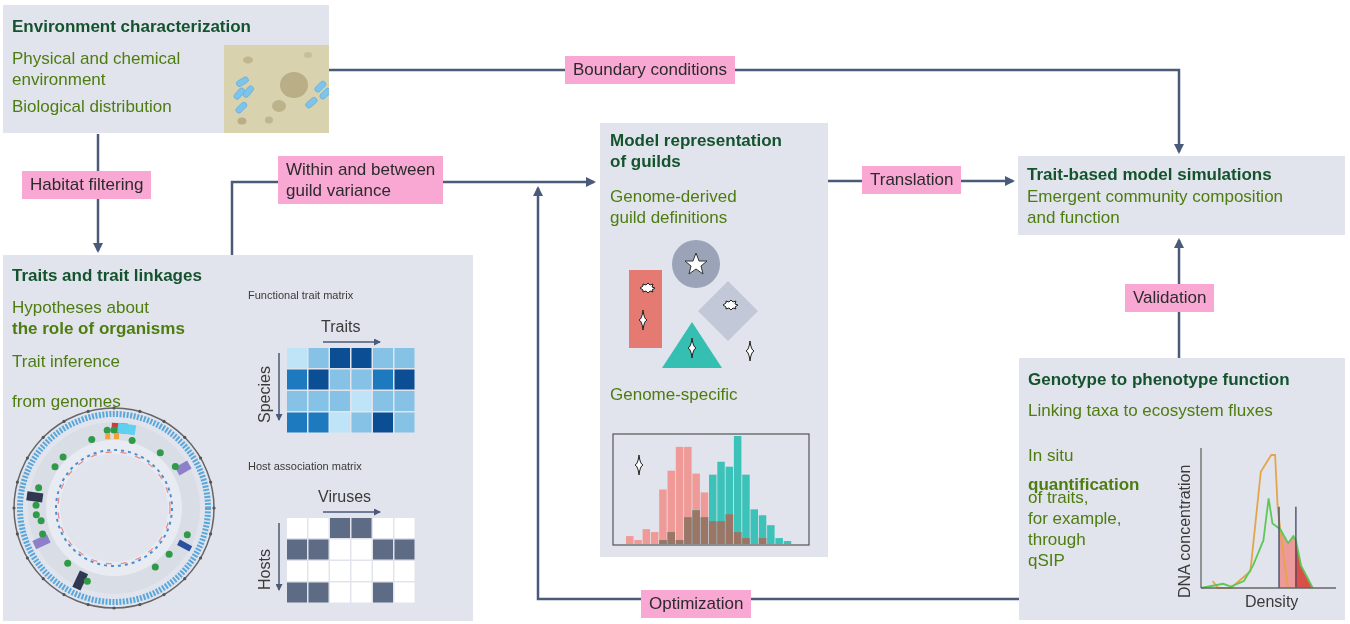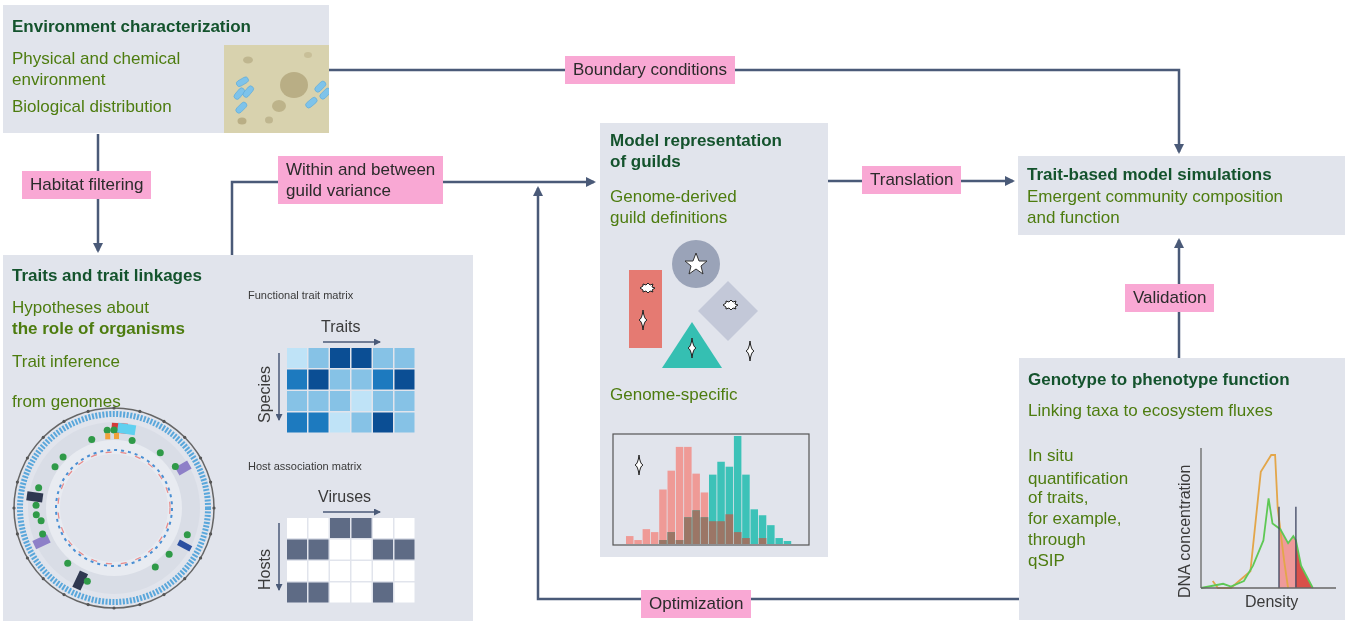--- a/index.html
+++ b/index.html
@@ -283,21 +283,21 @@
 <div class="box" style="left:1018px;top:156px;width:327px;height:79px;">
   <div class="title" style="left:9px;top:8px;">Trait-based model simulations</div>
   <div class="txt" style="left:9px;top:30px;">Emergent community composition</div>
   <div class="txt" style="left:9px;top:51px;">and function</div>
 </div>
 
 <div class="box" style="left:1019px;top:358px;width:326px;height:262px;">
   <div class="title" style="left:9px;top:11px;">Genotype to phenotype function</div>
   <div class="txt" style="left:9px;top:42px;">Linking taxa to ecosystem fluxes</div>
   <div class="txt" style="left:9px;top:87px;">In situ</div>
-  <div class="txt" style="left:9px;top:110px;">quantification</div>
+  <div class="txt" style="left:9px;top:116px;font-weight:bold;">quantification</div>
   <div class="txt" style="left:9px;top:129px;">of traits,</div>
   <div class="txt" style="left:9px;top:150px;">for example,</div>
   <div class="txt" style="left:9px;top:171px;">through</div>
   <div class="txt" style="left:9px;top:192px;">qSIP</div>
   <div class="rot" style="left:157px;top:240px;">DNA concentration</div>
   <div class="sub" style="left:226px;top:233px;font-size:16px;">Density</div>
   <svg id="qsip-svg" width="140" height="160" style="position:absolute;left:180px;top:80px;">
       <polygon points="80,150 80,90.26666666666668 81.3,91.2 89.10000000000001,105.19999999999999 94.3,98.2 96.89999999999999,102.4 96.89999999999999,150" fill="#ef9a9a"></polygon>
       <polygon points="96.89999999999999,150 96.89999999999999,102.4 102.10000000000001,127.6 113.8,150 113.8,150" fill="#d9504a"></polygon>
       <polyline points="13.7,143 18.900000000000002,150 31.900000000000002,150 51.4,133.2 61.800000000000004,33.80000000000001 72.2,17 76.1,17 78.7,70.2 85.2,123.4 89.10000000000001,150" fill="none" stroke="#e3a64a" stroke-width="1.8"></polyline>

